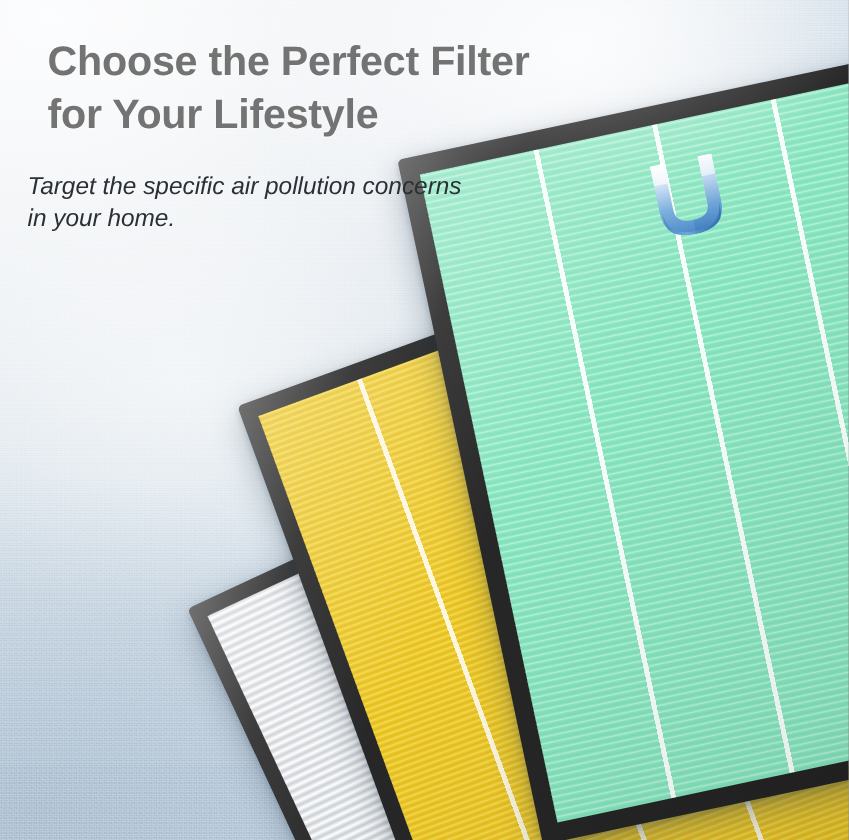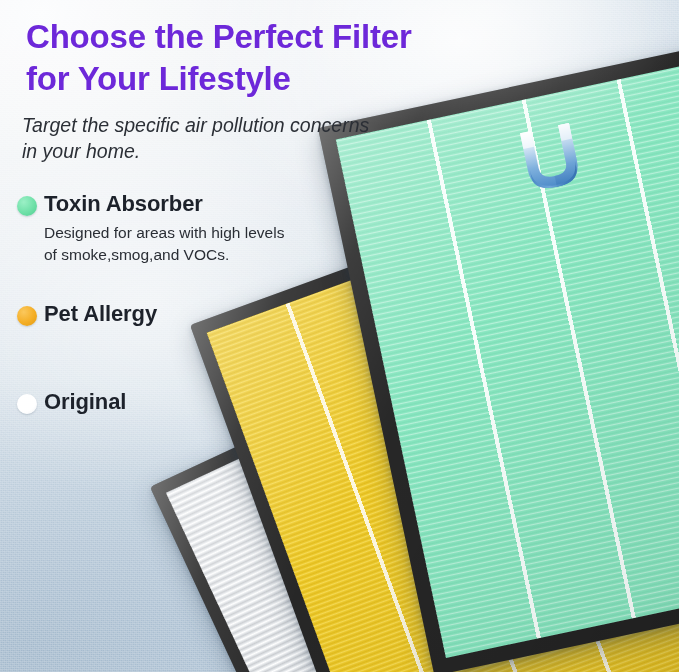--- a/index.html
+++ b/index.html
@@ -42,27 +42,27 @@
     background-image:
       repeating-linear-gradient(0deg,  rgba(255,255,255,.55) 0 1px, rgba(0,0,0,.05) 1px 2px),
       repeating-linear-gradient(90deg, rgba(255,255,255,.40) 0 1px, rgba(0,0,0,.045) 1px 2px),
       repeating-linear-gradient(37deg, rgba(255,255,255,.30) 0 1px, rgba(0,0,0,.05) 1px 3px);
     mix-blend-mode:overlay;
   }
 
   
   .copy{position:absolute;left:0;top:0;width:560px;z-index:40;}
   .headline{
-    margin:4px;
+    margin:16px;
     padding:12px 0 0 22px;
     font-size:33px;
     line-height:1.26;
     font-weight:bold;
     letter-spacing:-.2px;
-    color:#6d28d9;
+    color:#737373;
     white-space:pre-line;
     text-shadow:0 1px 0 rgba(255,255,255,.45);
   }
   .subhead{
     margin:0;
     padding:10px 0 0 22px;
     font-size:19.5px;
     line-height:1.32;
     color:#2b2f36;
     white-space:pre-line;
@@ -310,34 +310,14 @@
 
   <div class="top-glow"></div>
 
   <div class="copy">
     <h1 class="headline">Choose the Perfect Filter
 for Your Lifestyle</h1>
     <p class="subhead">Target the specific air pollution concerns
 in your home.</p>
   </div>
 
-  <ul class="filter-list">
-
-    <li class="filter-item i0">
-      <span class="dot" style="background:radial-gradient(circle at 34% 30%, #9bf0c6 0%, #6fe0a8 55%, #4fcd91 100%);"></span>
-      <span class="item-title">Toxin Absorber</span>
-      <span class="item-desc">Designed for areas with high levels
-of smoke,smog,and VOCs.</span>
-    </li>
-
-    <li class="filter-item i1">
-      <span class="dot" style="background:radial-gradient(circle at 34% 30%, #fbc85d 0%, #f4ae25 55%, #e09a12 100%);"></span>
-      <span class="item-title">Pet Allergy</span>
-    </li>
-
-    <li class="filter-item i2">
-      <span class="dot" style="background:radial-gradient(circle at 34% 30%, #ffffff 0%, #ffffff 62%, #eef2f5 100%);"></span>
-      <span class="item-title">Original</span>
-    </li>
-
-  </ul>
 
 </div>
 
 </body></html>

